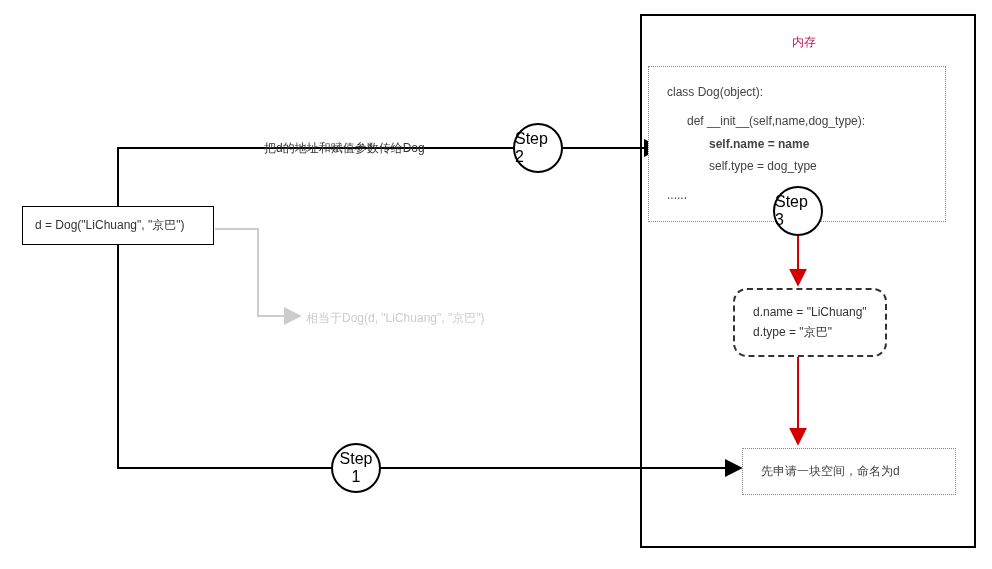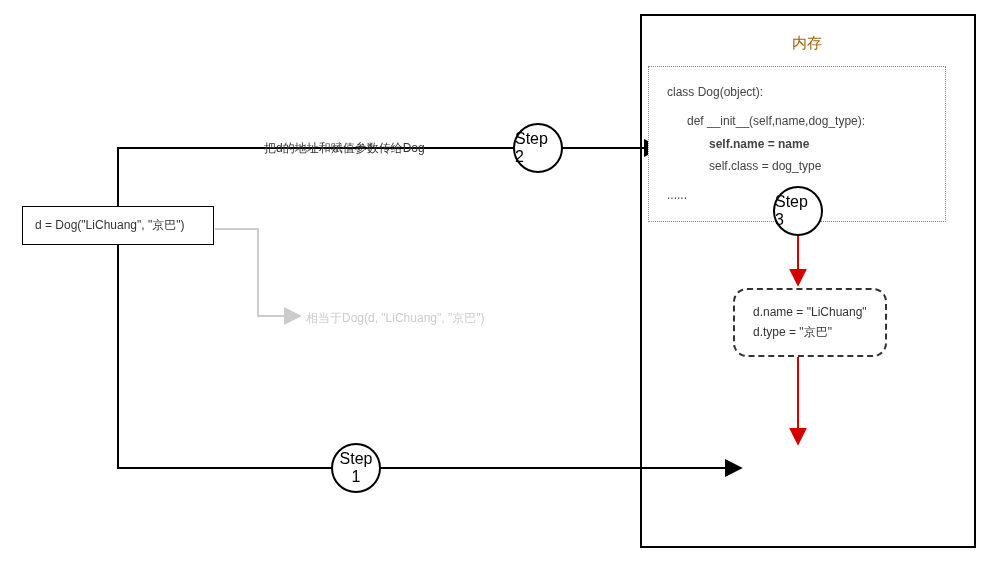--- a/index.html
+++ b/index.html
@@ -44,22 +44,22 @@
     z-index: 3;
   }
   
   .memory-rect {
     position: absolute;
     border: 2px solid #000;
     background: #fff;
   }
   .memory-title {
     position: absolute;
-    font-size: 15px;
-    color: #a16207;
+    font-size: 12px;
+    color: #be185d;
   }
   
   .dotted-box {
     position: absolute;
     border: 1px dotted #888;
     padding: 14px 18px;
     font-size: 12px;
     color: #444;
     line-height: 1.9;
     background: #fff;
@@ -144,24 +144,27 @@
   </div>
 
   <div class="memory-rect" style="left:640px; top:14px; width:336px; height:534px;"></div>
   <div class="memory-title above-svg" style="left:792px; top:34px;">内存</div>
 
   <div class="dotted-box above-svg" style="left:648px; top:66px; width:298px;">
     <div>class Dog(object):</div>
     <div style="height:6px;"></div>
     <div style="padding-left:20px;">def __init__(self,name,dog_type):</div>
     <div style="padding-left:42px;font-weight:bold;">self.name = name</div>
-    <div style="padding-left:42px;">self.class = dog_type</div>
+    <div style="padding-left:42px;">self.type = dog_type</div>
     <div style="height:6px;"></div>
     <div>......</div>
   </div>
 
   <div class="dashed-box above-svg" style="left:733px; top:288px;">
     <div>d.name = "LiChuang"</div>
     <div>d.type = "京巴"</div>
   </div>
 
+  <div class="alloc-box above-svg" style="left:742px; top:448px; width:214px; text-align:left;">
+    <span>先申请一块空间，命名为d</span>
+  </div>
 
 </div>
 
 </body></html>

